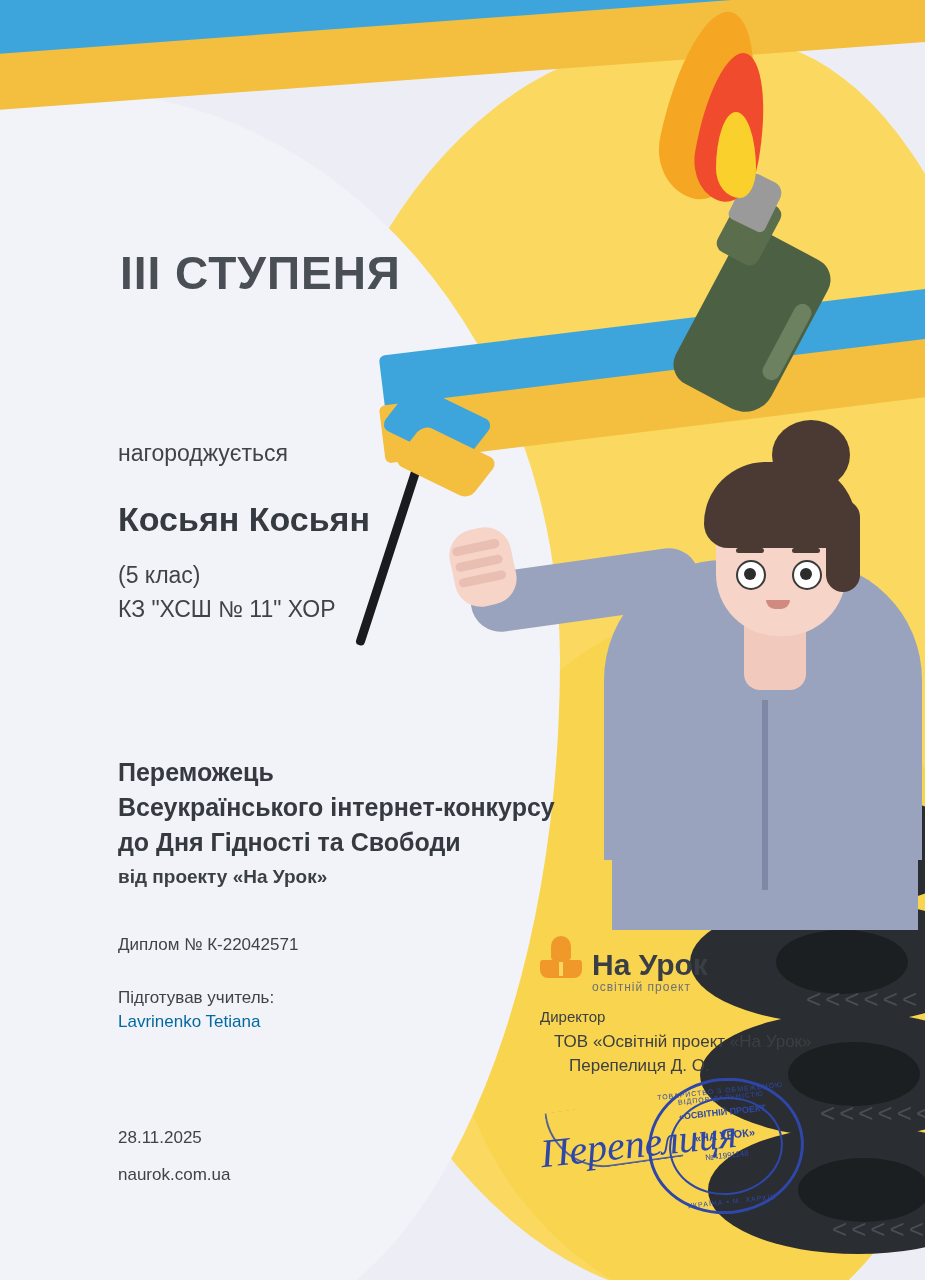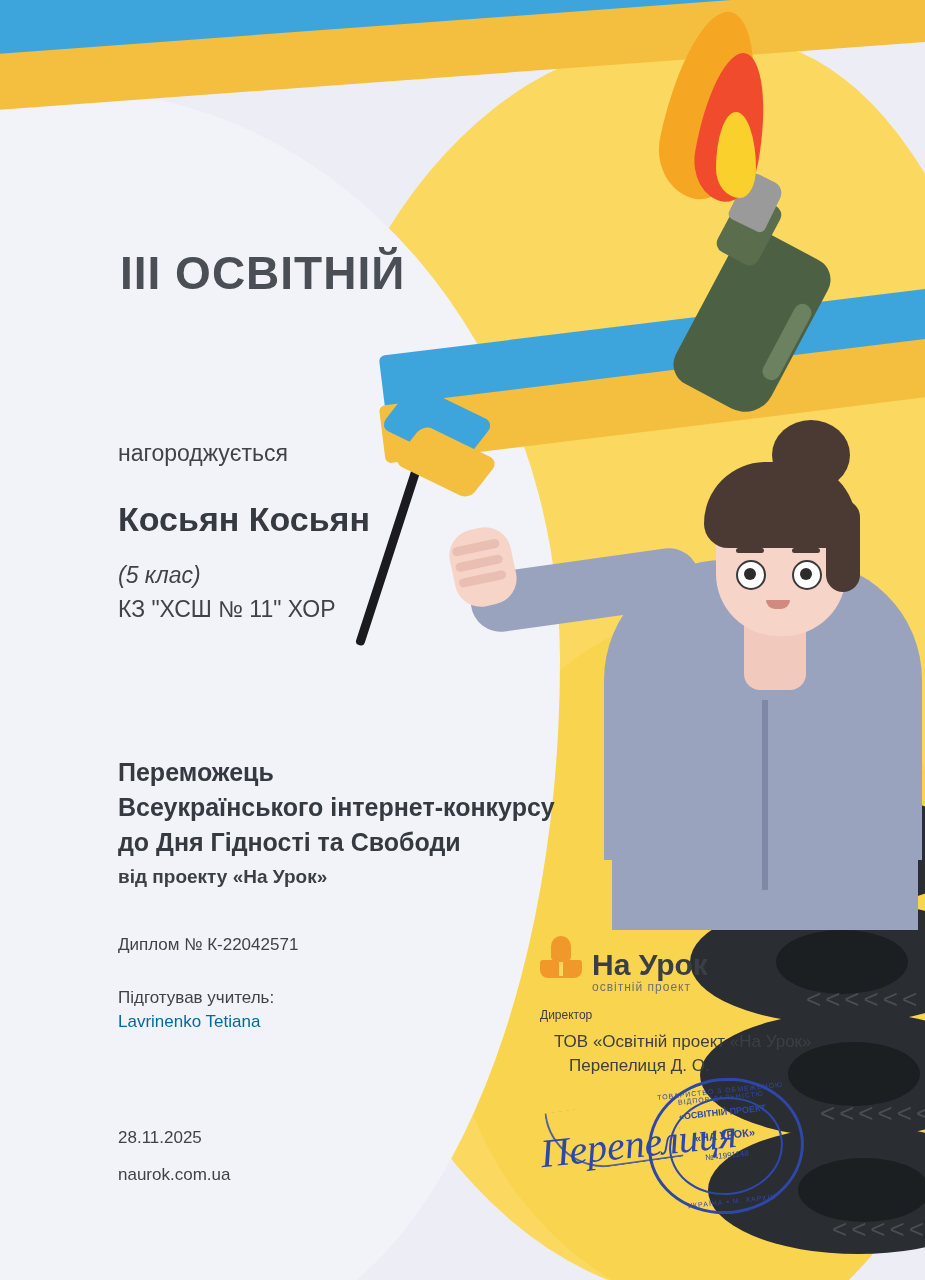--- a/index.html
+++ b/index.html
@@ -386,21 +386,20 @@
     top: 500px;
     font-size: 34px;
     font-weight: bold;
     color: #353a40;
   }
   .awarded-grade {
     left: 118px;
     top: 562px;
     font-size: 23px;
     color: #3f4348;
-    font-style: italic;
   }
   .awarded-school {
     left: 118px;
     top: 596px;
     font-size: 23px;
     color: #3f4348;
   }
   .desc-1 {
     left: 118px;
     top: 758px;
@@ -507,21 +506,21 @@
     font-size: 30px;
     font-weight: bold;
     color: #3a3f45;
   }
   .brand-tag {
     font-size: 12px;
     color: #6b7076;
     letter-spacing: 1px;
   }
 
-  .dir-1 { left: 540px; top: 1008px; font-size: 12px; }
+  .dir-1 { left: 540px; top: 1008px; font-size: 15px; }
   .dir-2 { left: 540px; top: 1032px; font-size: 17px; margin-left: 14px; }
   .dir-3 { left: 569px; top: 1056px; font-size: 17px; }
 
   
   .stamp {
     position: absolute;
     left: 648px;
     top: 1078px;
     width: 150px;
     height: 130px;
@@ -666,21 +665,21 @@
     <div class="ribbon-fold-yellow"></div>
 
     <div class="bottle"></div>
     <div class="bottle-shine"></div>
     <div class="bottle-neck"></div>
     <div class="bottle-rag"></div>
     <div class="flame-outer"></div>
     <div class="flame-mid"></div>
     <div class="flame-inner"></div>
 
-    <div class="txt title-sub">III ОСВІТНІЙ</div>
+    <div class="txt title-sub">III СТУПЕНЯ</div>
 
     <div class="txt awarded-label">нагороджується</div>
     <div class="txt awarded-name">Косьян Косьян</div>
     <div class="txt awarded-grade">(5 клас)</div>
     <div class="txt awarded-school">КЗ "ХСШ № 11" ХОР</div>
 
     <div class="txt desc-1">Переможець</div>
     <div class="txt desc-2">Всеукраїнського інтернет-конкурсу</div>
     <div class="txt desc-3">до Дня Гідності та Свободи</div>
     <div class="txt desc-4">від проекту «На Урок»</div>

